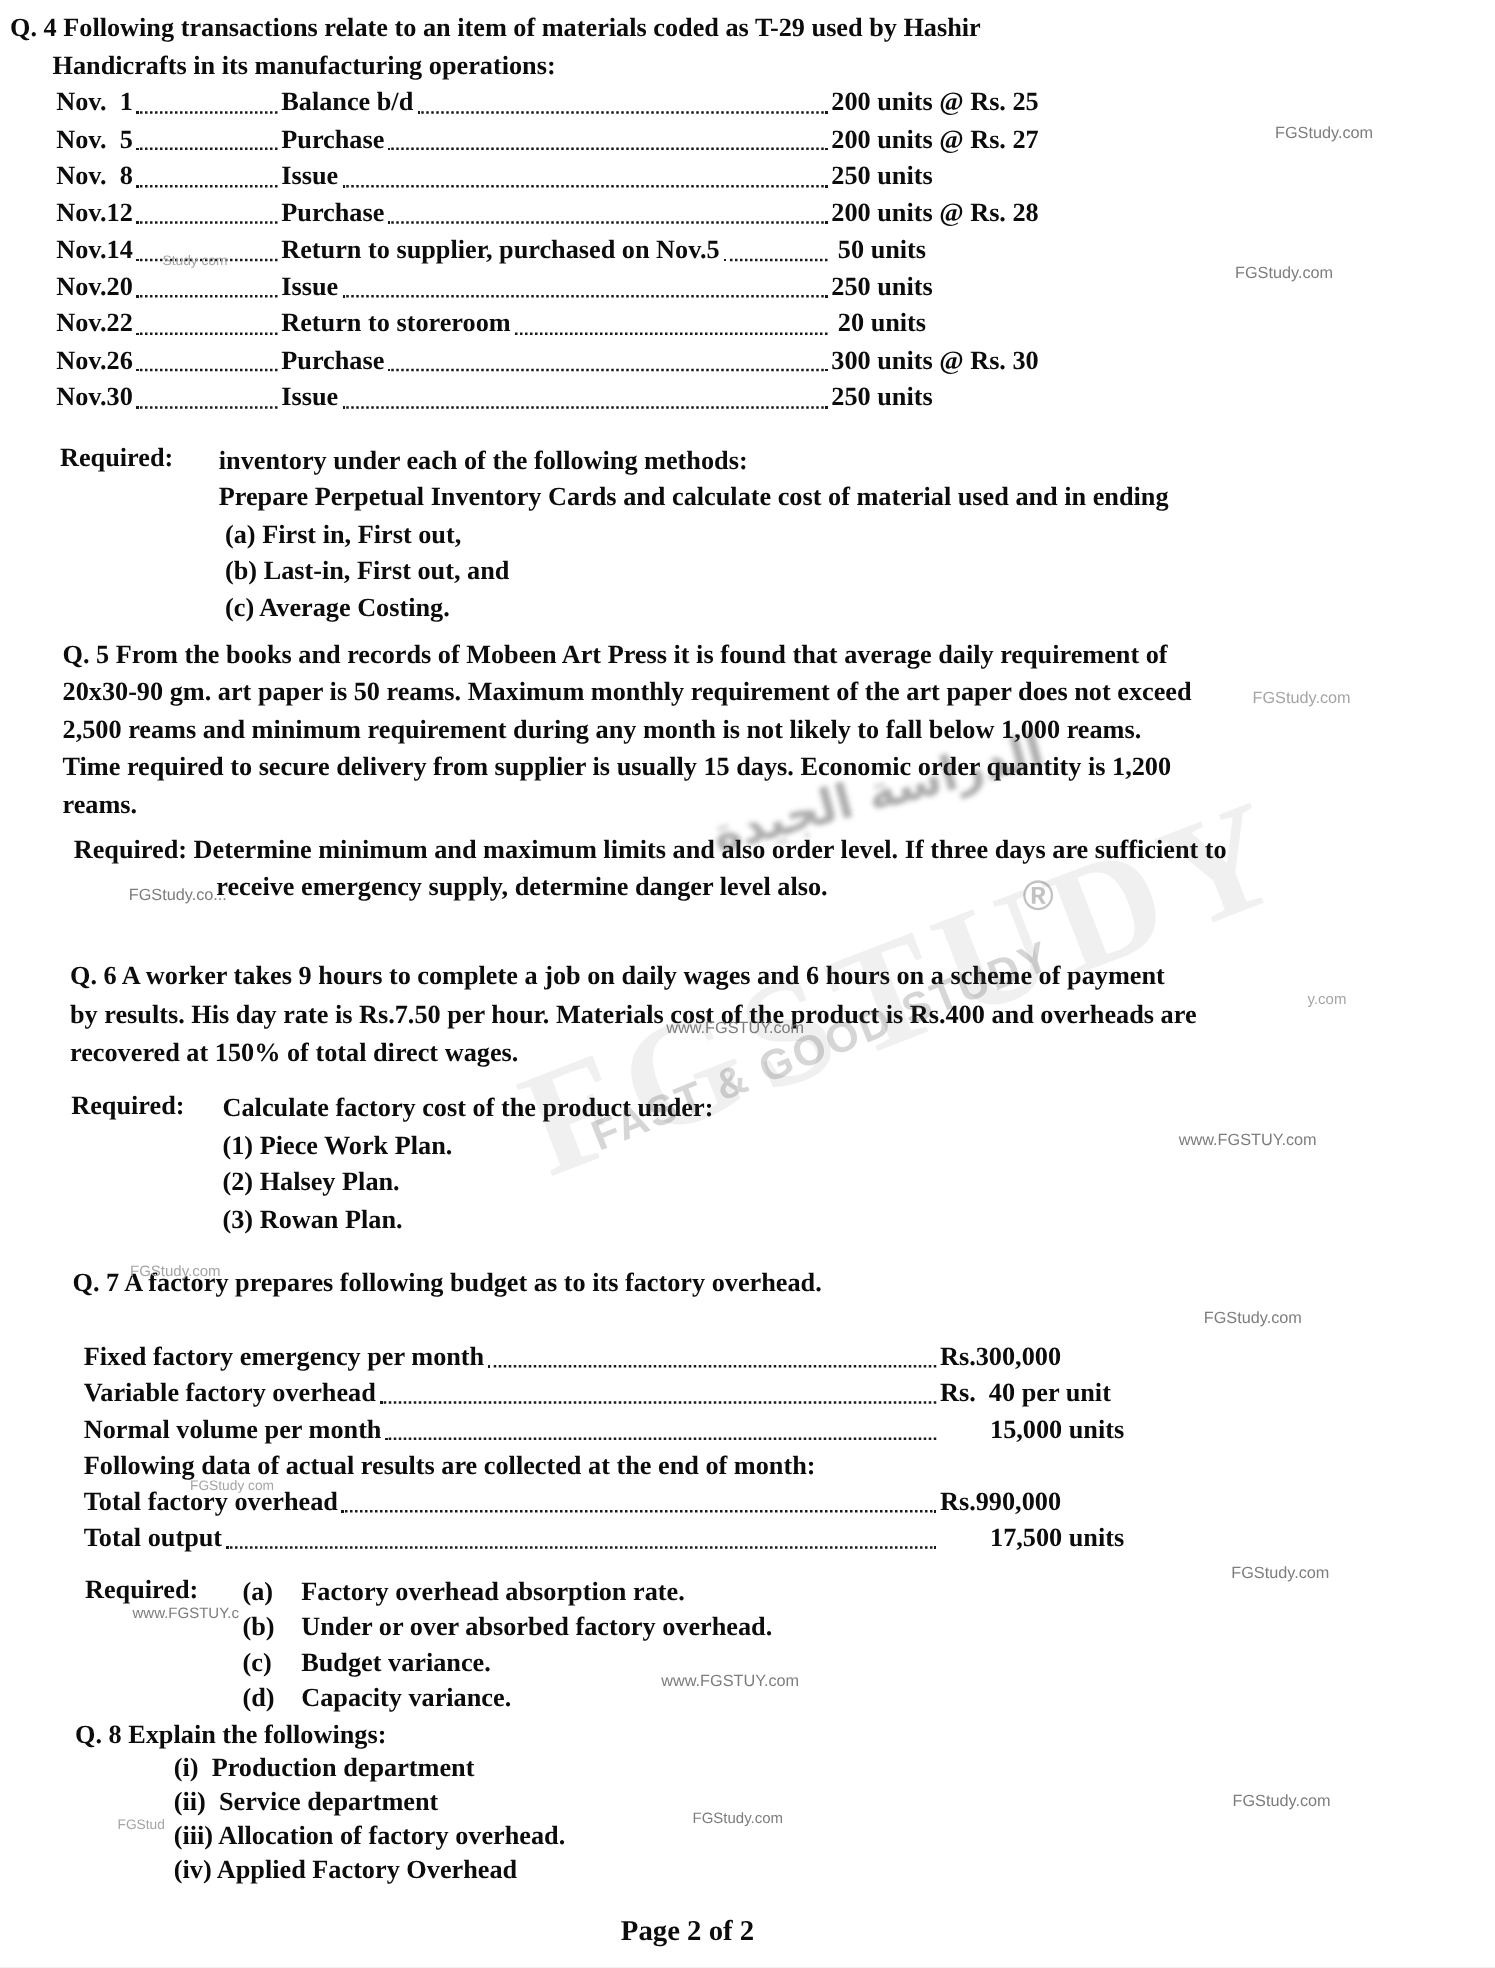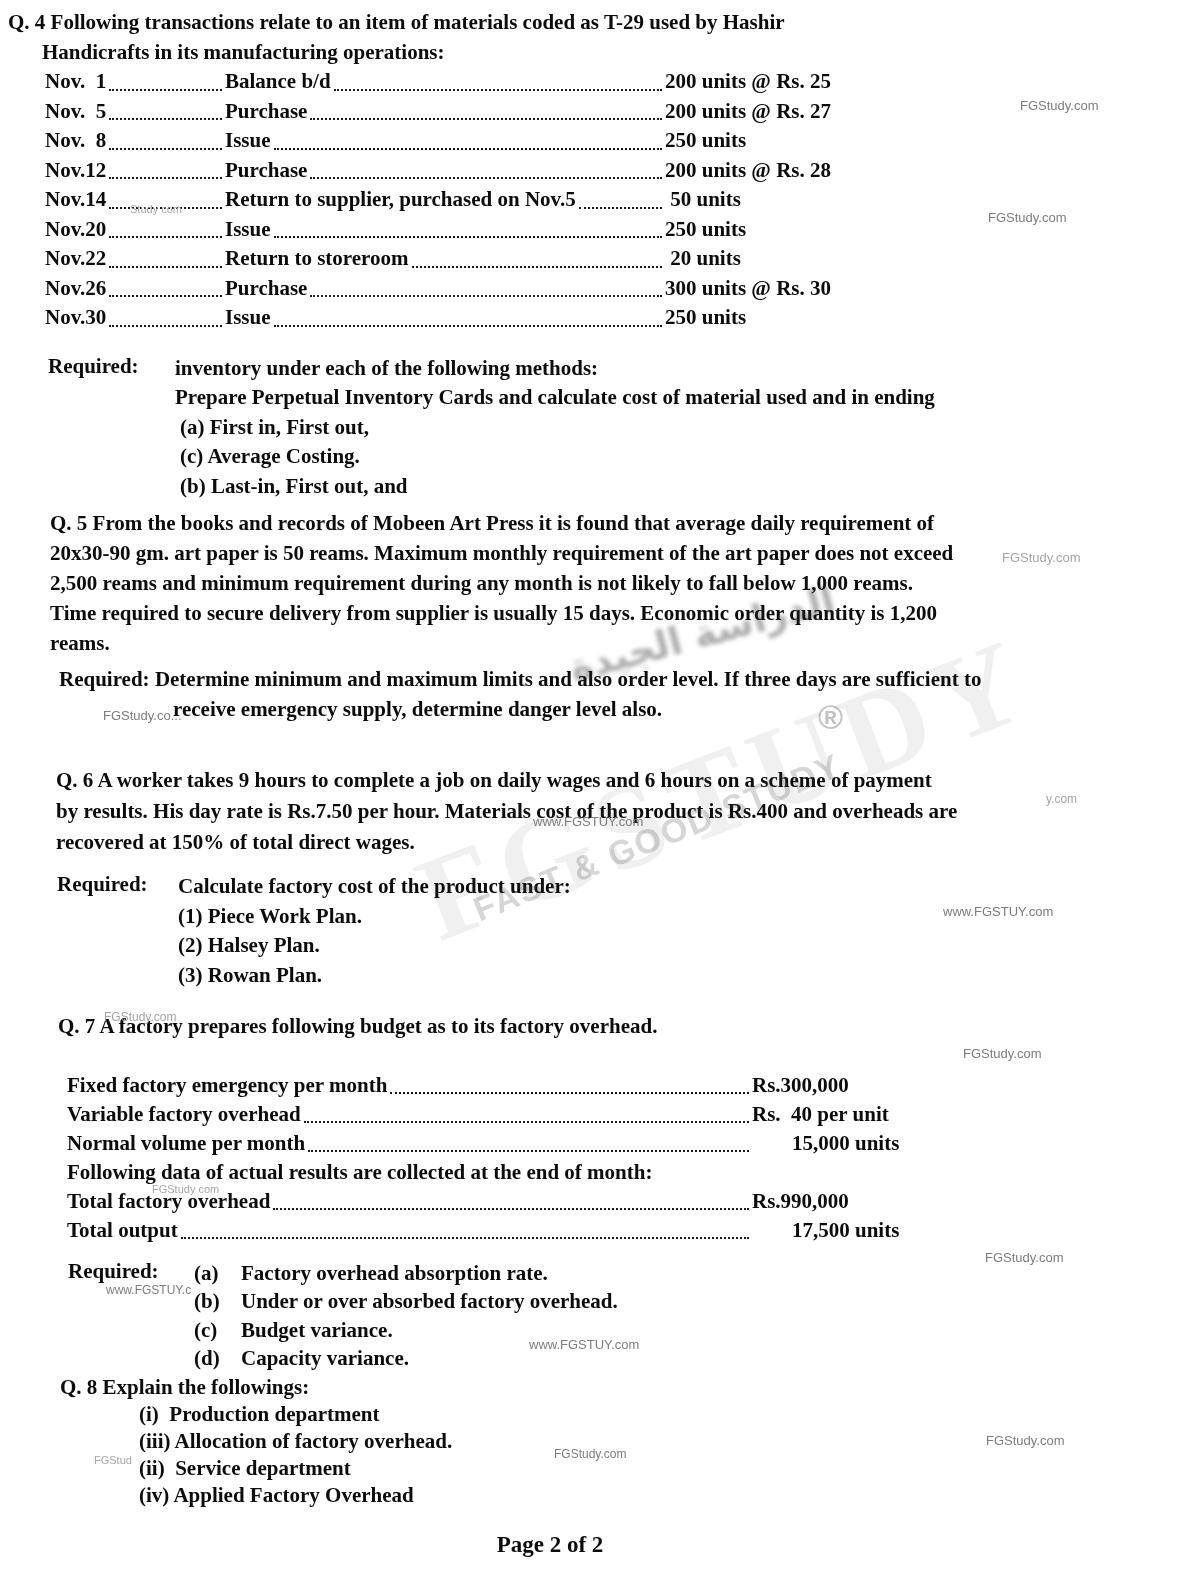--- a/index.html
+++ b/index.html
@@ -186,22 +186,22 @@
       <span class="val">250 units</span>
     </div>
   </div>
 
   <div class="req req4">
     <span class="lbl">Required:</span>
     <div class="body">
       <p class="tline">inventory under each of the following methods:</p>
       <p class="tline">Prepare Perpetual Inventory Cards and calculate cost of material used and in ending</p>
       <p class="tline opt">(a) First in, First out,</p>
+      <p class="tline opt">(b) Last-in, First out, and</p>
       <p class="tline opt">(c) Average Costing.</p>
-      <p class="tline opt">(b) Last-in, First out, and</p>
     </div>
   </div>
 
   <div class="q5">
     <p>Q. 5 From the books and records of Mobeen Art Press it is found that average daily requirement of</p>
     <p>20x30-90 gm. art paper is 50 reams. Maximum monthly requirement of the art paper does not exceed</p>
     <p>2,500 reams and minimum requirement during any month is not likely to fall below 1,000 reams.</p>
     <p>Time required to secure delivery from supplier is usually 15 days. Economic order quantity is 1,200</p>
     <p>reams.</p>
   </div>
@@ -279,22 +279,22 @@
           <span class="tag">(d)</span>
           <span>Capacity variance.</span>
         </p>
     </div>
   </div>
 
   <div class="q8">
     <p class="q8-head">Q. 8 Explain the followings:</p>
     <div class="items">
       <p>(i)  Production department</p>
+      <p>(ii)  Service department</p>
       <p>(iii) Allocation of factory overhead.</p>
-      <p>(ii)  Service department</p>
       <p>(iv) Applied Factory Overhead</p>
     </div>
   </div>
 
   <p class="footer">Page 2 of 2</p>
 
   <span class="wm" style="left:1020px;top:98px;">FGStudy.com</span>
   <span class="wm" style="left:988px;top:210px;">FGStudy.com</span>
   <span class="wm faint" style="left:130px;top:203px;font-size:11px;">Study com</span>
   <span class="wm faint" style="left:1002px;top:550px;">FGStudy.com</span>

